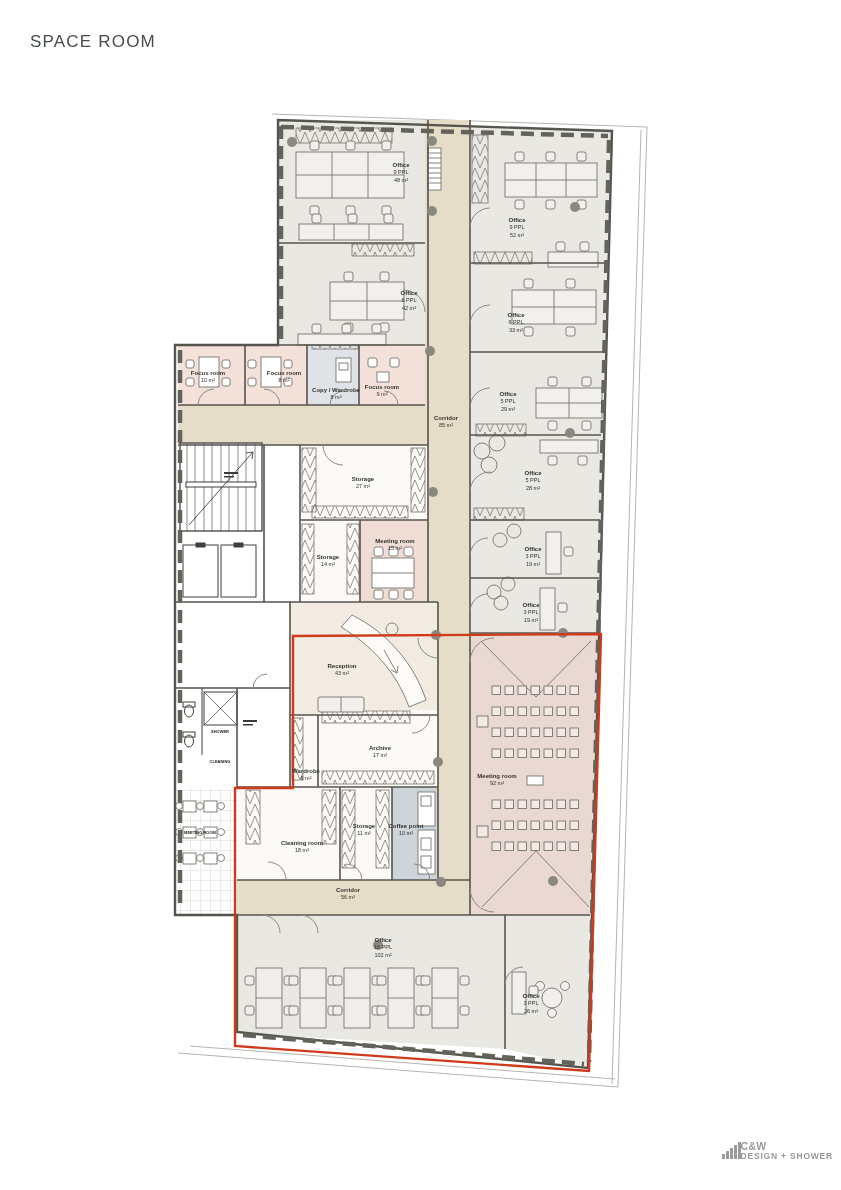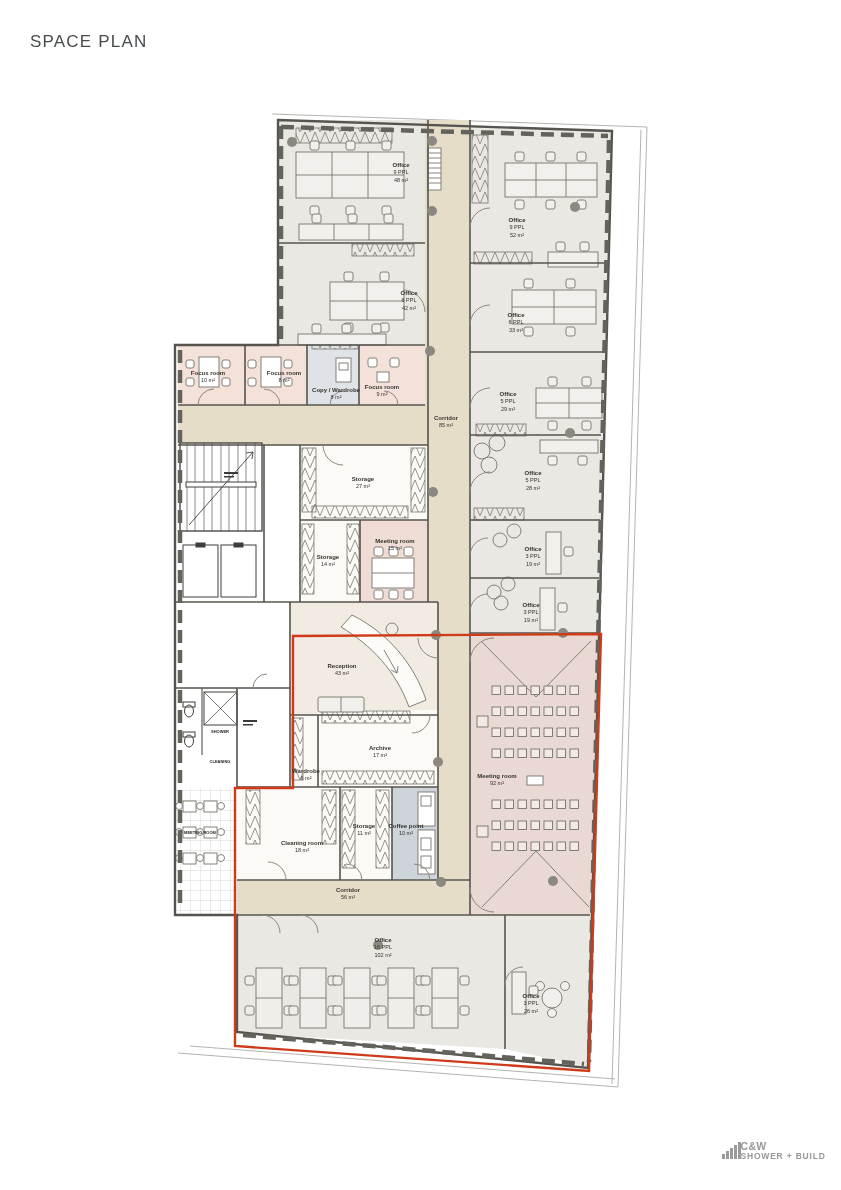--- a/index.html
+++ b/index.html
@@ -20,21 +20,21 @@
   .logo-bars i{display:block;width:2.5px;background:#9b9b9b;}
   .logo-text{color:#97989a;font-weight:700;}
   .logo-line1{font-size:10.5px;letter-spacing:.3px;line-height:1;}
   .logo-line2{font-size:8.5px;letter-spacing:.8px;line-height:1.1;}
 </style>
 </head>
 <body>
 
 <div class="page">
 
-  <div class="title">SPACE PLAN</div>
+  <div class="title">SPACE ROOM</div>
 
   <svg class="plan-svg" width="841" height="1190" viewBox="0 0 841 1190">
     <defs>
       <pattern id="rack" width="10" height="12" patternUnits="userSpaceOnUse">
         <path d="M0,12 L5,0 L10,12" fill="none" stroke="#8a8880" stroke-width="0.9"></path>
       </pattern>
       <pattern id="grid10" width="10" height="10" patternUnits="userSpaceOnUse">
         <path d="M10,0 L0,0 0,10" fill="none" stroke="#c9c7c2" stroke-width="0.7"></path>
       </pattern>
     </defs>
@@ -527,17 +527,17 @@
   <div class="logo">
     <span class="logo-bars">
       <i style="height:5px"></i>
         <i style="height:8px"></i>
         <i style="height:11px"></i>
         <i style="height:14px"></i>
         <i style="height:17px"></i>
     </span>
     <span class="logo-text">
       <div class="logo-line1">C&amp;W</div>
-      <div class="logo-line2">SHOWER + BUILD</div>
+      <div class="logo-line2">DESIGN + SHOWER</div>
     </span>
   </div>
 
 </div>
 
 </body></html>

